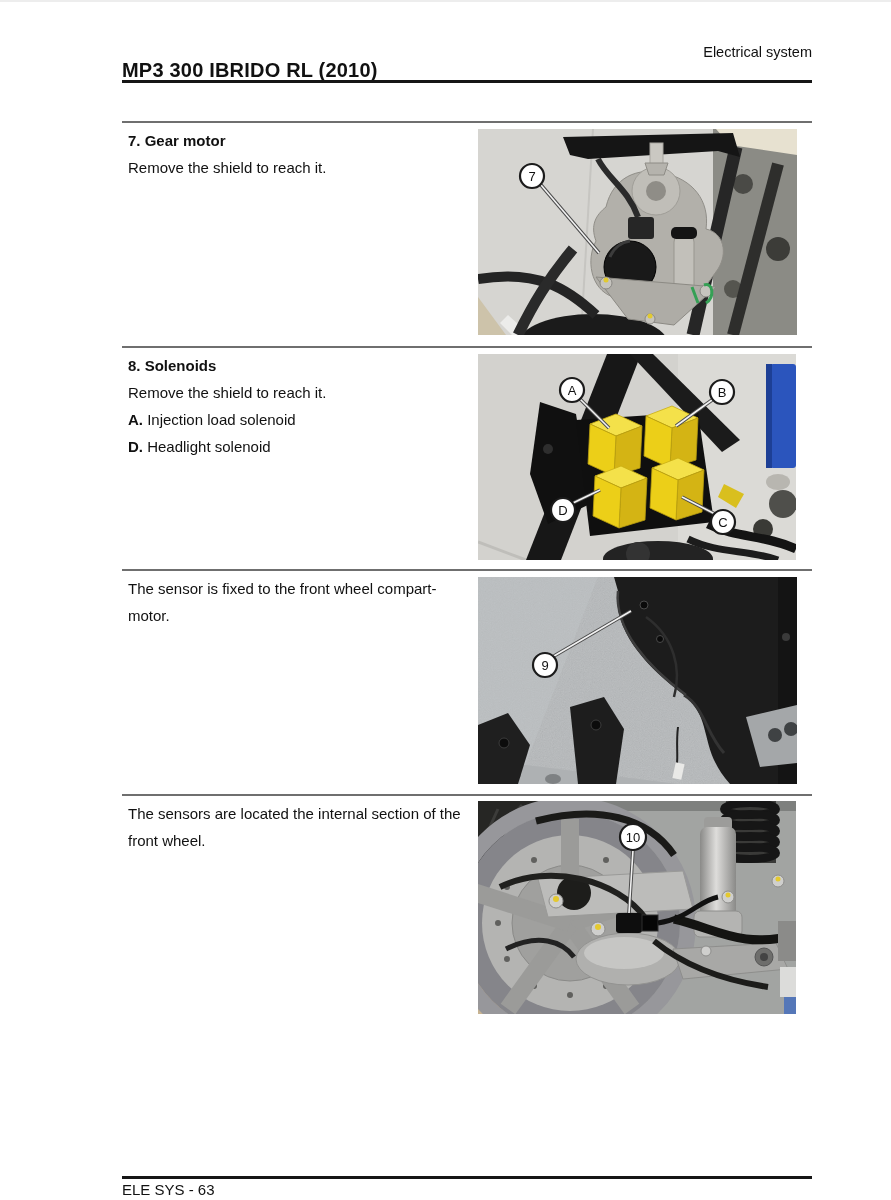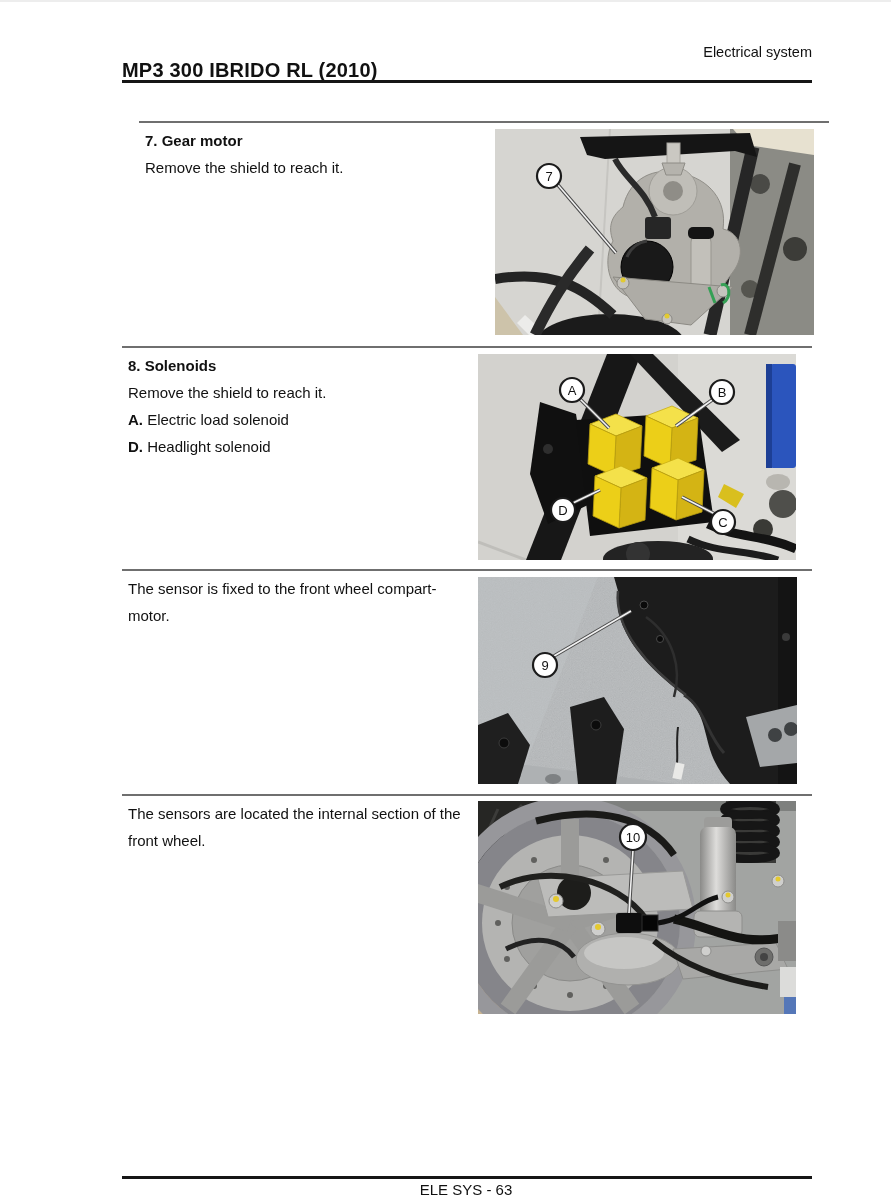--- a/index.html
+++ b/index.html
@@ -7,31 +7,31 @@
     width:891px; height:1200px; position:relative;
     background:#ffffff; color:#111;
     font-family:"Liberation Sans", sans-serif;
     overflow:hidden;
   }
   .top-edge { position:absolute; left:0; top:0; width:891px; height:2px; background:#ededed; }
   .hdr-title { position:absolute; left:122px; top:36px; font-size:20px; font-weight:bold; letter-spacing:.2px;margin-top:23px; }
   .hdr-right { position:absolute; left:122px; top:44px; width:690px; text-align:right; font-size:14.5px; }
   .hdr-rule  { position:absolute; left:122px; top:80px; width:690px; height:3px; background:#161616; }
   .section { position:absolute; left:122px; width:690px; border-top:2px solid #6f6f6f; }
-  .s7  { top:121px; height:225px;margin-left:17px; }
+  .s7  { top:121px; height:225px; }
   .s8  { top:346px; height:223px; }
   .s9  { top:569px; height:225px; }
   .s10 { top:794px; height:240px; }
   .sec-text { padding:4px 0 0 6px; width:356px; font-size:15px; line-height:27px; }
   .sec-text h3 { margin:0; font-size:15px; line-height:27px; font-weight:bold; white-space:pre; }
   .sec-text p  { margin:0; white-space:pre; }
   .photo { position:absolute; left:356px; top:6px; display:block; }
   .s10 .photo { top:5px; }
   .ftr-rule  { position:absolute; left:122px; top:1176px; width:690px; height:3px; background:#161616; }
-  .ftr-label { position:absolute; left:122px; top:1181px; width:688px; text-align:center; font-size:15px; }
+  .ftr-label { position:absolute; left:122px; top:1181px; width:688px; text-align:left; font-size:15px; }
   
   .co-dark  { stroke:#4a4a4a; stroke-width:3.6; fill:none; }
   .co-light { stroke:#f2f2f2; stroke-width:1.6; fill:none; }
   .co-circ  { fill:#ffffff; stroke:#1b1b1b; stroke-width:2.2; }
   .co-txt   { font-size:13px; fill:#111; text-anchor:middle; font-family:"Liberation Sans", sans-serif; }
 </style>
 </head>
 <body>
 
 <div class="top-edge"></div>
@@ -86,21 +86,21 @@
       <circle class="co-circ" cx="54" cy="47" r="12"></circle>
       <text class="co-txt" x="54" y="51.5">7</text>
     </g>
   </svg>
 </div>
 
 <div class="section s8">
   <div class="sec-text">
     <h3>8. Solenoids</h3>
     <p>Remove the shield to reach it.</p>
-    <p><b>A.</b><span> Electric load solenoid</span></p>
+    <p><b>A.</b><span> Injection load solenoid</span></p>
     <p><b>D.</b><span> Headlight solenoid</span></p>
   </div>
   <svg class="photo" width="318" height="206" viewBox="0 0 318 206">
     <defs>
       <g id="cube">
         <polygon points="0,0 26,-10 52,2 26,12" fill="#f4e14a" stroke="#c9ad12" stroke-width="0.8"></polygon>
         <polygon points="26,12 52,2 50,44 24,52" fill="#d4b414" stroke="#b99e10" stroke-width="0.8"></polygon>
         <polygon points="0,0 26,12 24,52 -2,40" fill="#eccf18" stroke="#b99e10" stroke-width="0.8"></polygon>
       </g>
     </defs>

